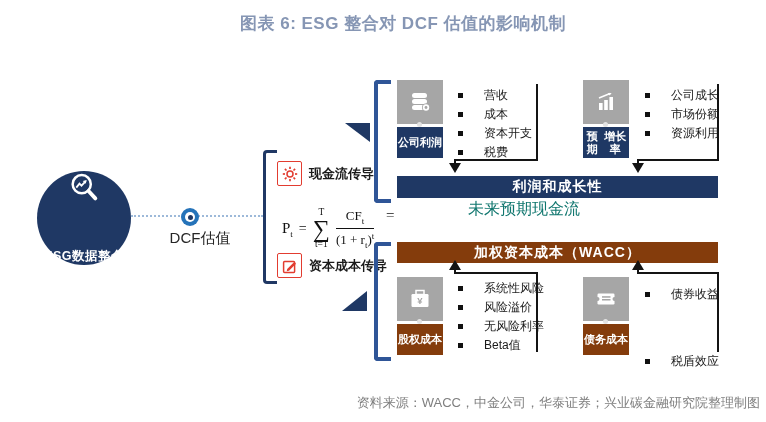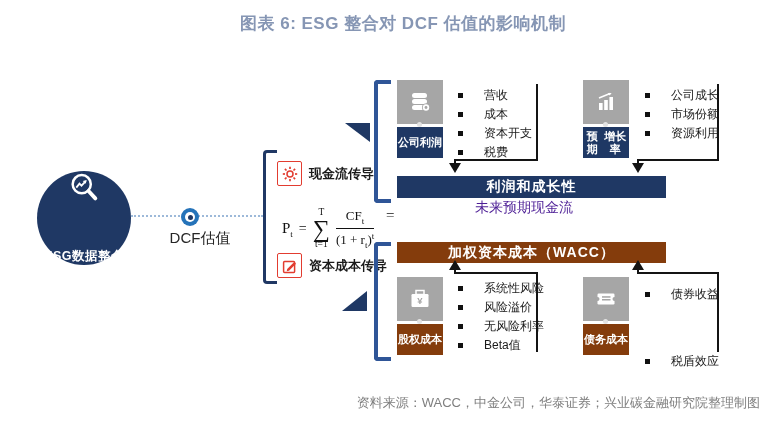--- a/index.html
+++ b/index.html
@@ -33,35 +33,35 @@
            font-family:"Liberation Serif",serif;color:#111;}
   .f-p{font-size:15px;}
   .f-eq{font-size:14px;}
   sub{font-size:9px;} sup{font-size:9px;}
   .f-sigma{display:flex;flex-direction:column;align-items:center;line-height:1;}
   .f-sigma .st{font-size:9.5px;} .f-sigma .sg{font-size:24px;line-height:.95;} .f-sigma .sb{font-size:9.5px;}
   .f-frac{text-align:center;font-size:13px;}
   .f-frac .num{padding:0 3px 2px 3px;}
   .f-frac .den{border-top:1.3px solid #111;padding-top:2px;}
   .eq2{position:absolute;left:386px;top:207px;font-size:15px;font-family:"Liberation Serif",serif;color:#111;}
-  .cnfrac{position:absolute;left:448px;top:199px;width:152px;text-align:center;font-size:14px;color:#4c1d95;}
+  .cnfrac{position:absolute;left:448px;top:199px;width:152px;text-align:center;font-size:16px;color:#0f766e;}
   .cnfrac .num{padding-bottom:3px;}
   .cnfrac .den{border-top:1.5px solid #333;padding-top:3px;}
   
   .tri{position:absolute;background:#1F3864;}
   .tri-top{left:345px;top:123px;width:25px;height:19px;clip-path:polygon(0 0,100% 0,100% 100%);}
   .tri-bottom{left:342px;top:291px;width:25px;height:20px;clip-path:polygon(100% 0,100% 100%,0 100%);}
   
   .gbox{position:absolute;width:46px;height:44px;background:#A6A6A6;display:flex;align-items:center;justify-content:center;}
   .seam{position:absolute;width:5px;height:5px;border-radius:50%;background:#E3E3E3;z-index:2;}
   .glabel{position:absolute;width:46px;height:31px;display:flex;flex-direction:row;align-items:center;justify-content:center;
           color:#fff;font-size:11px;font-weight:bold;line-height:13px;text-align:center;}
   .navy-bg{background:#1F3864;} .brown-bg{background:#843C0C;}
   
-  .bar{position:absolute;left:397px;width:269px;display:flex;align-items:center;justify-content:center;
+  .bar{position:absolute;left:397px;width:321px;display:flex;align-items:center;justify-content:center;
        color:#fff;font-size:14px;font-weight:bold;letter-spacing:1px;}
   .bar-navy{top:176px;height:22px;background:#1F3864;}
   .bar-brown{top:242px;height:21px;background:#843C0C;}
   
   .bullets{position:absolute;display:flex;flex-direction:column;}
   .brow{display:flex;align-items:center;height:19px;gap:21px;}
   .bsq{width:5px;height:5px;background:#111;flex:none;}
   .btxt{font-size:12px;color:#1a1a1a;white-space:nowrap;}
   
   .overlay{position:absolute;left:0;top:0;pointer-events:none;}

